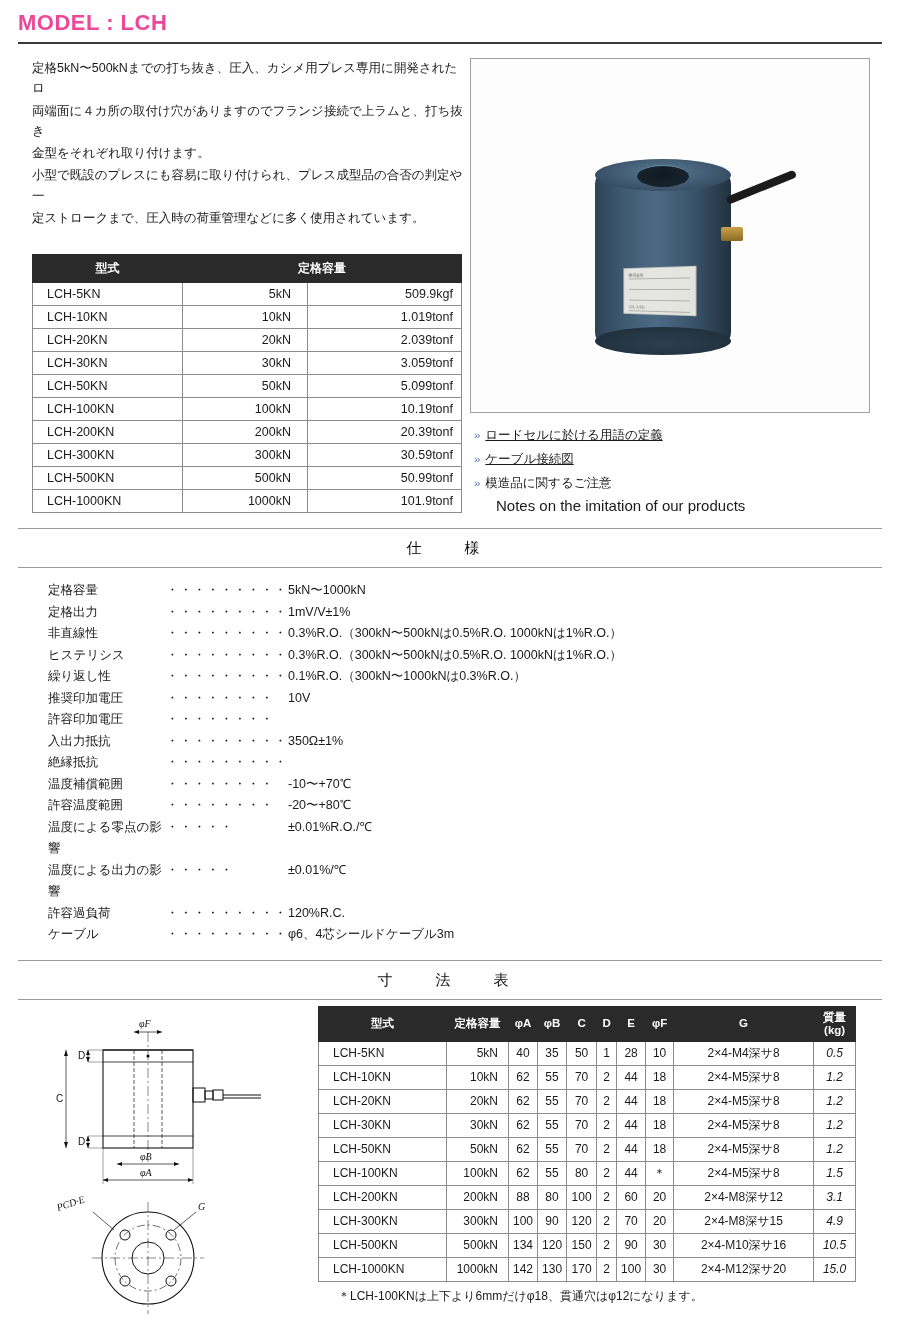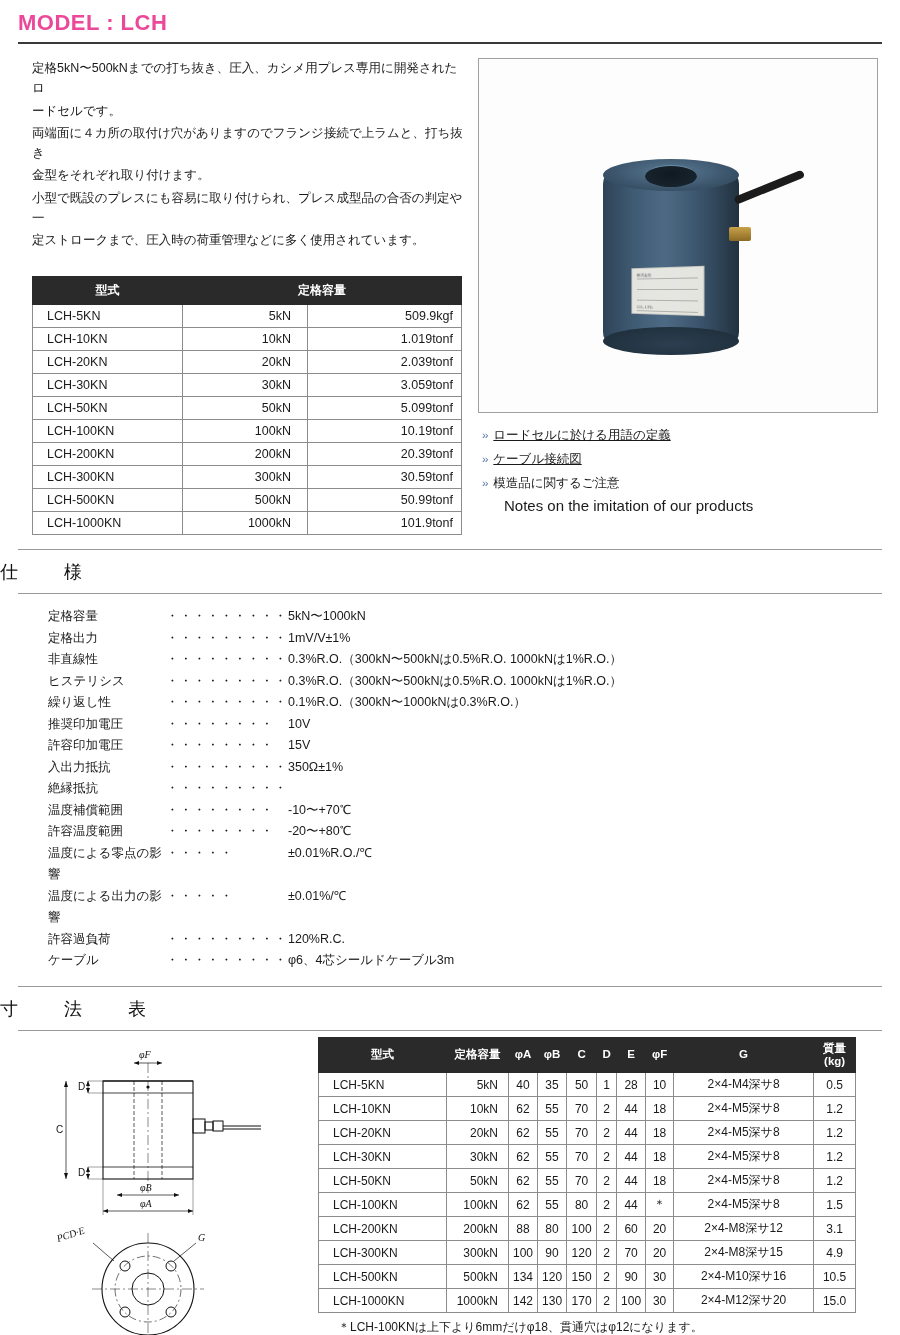--- a/index.html
+++ b/index.html
@@ -29,21 +29,21 @@
   }
   .rule-thin {
     border-top: 1px solid #9a9a9a;
     margin: 0 18px;
   }
 
   
   .top-section {
     display: flex;
     padding: 14px 18px 0 18px;
-    gap: 10px;
+    gap: 2px;
   }
   .left-col { width: 450px; }
   .right-col { width: 400px; }
 
   .intro p {
     margin: 0 0 2px 14px;
     font-size: 12.5px;
     line-height: 1.62;
     color: #1a1a1a;
   }
@@ -168,22 +168,22 @@
     font-size: 12.5px;
     margin-bottom: 7px;
     color: #1a1a1a;
   }
   .chev { color: #4a6fa5; font-size: 11px; letter-spacing: -1px; }
   .link-text { text-decoration: underline; }
   .link-sub { margin: -2px 0 0 22px; font-size: 15px; }
 
   
   .section-head {
-    text-align: left;
-    font-size: 18px;
+    text-align: center;
+    font-size: 15px;
     letter-spacing: 14px;
     padding: 10px 0 9px 0;
     font-weight: normal;
     color: #111;
   }
   .spec-list { padding: 12px 0 14px 48px; }
   .spec-row {
     display: flex;
     font-size: 12.5px;
     line-height: 1.72;
@@ -215,21 +215,21 @@
   .dim-table td {
     border: 1px solid #8c8c8c;
     font-size: 12px;
     padding: 3px 4px;
     text-align: center;
     height: 23px;
   }
   .dim-table td.model { text-align: left; padding-left: 14px; width: 128px; }
   .dim-table td.cap { text-align: right; padding-right: 10px; width: 62px; }
   .dim-table td.g { width: 140px; margin-top: 19px; }
-  .dim-table td.mass { width: 42px; }
+  .dim-table td.mass { width: 42px; font-style: italic; }
 
   .note {
     margin: 6px 0 0 20px;
     font-size: 12px;
   }
 
   
   .dtxt { font-family: "Liberation Sans", sans-serif; font-size: 10px; fill: #111; }
   .dtxt-i { font-family: "Liberation Serif", serif; font-style: italic; font-size: 10px; fill: #111; }
 </style>
@@ -237,21 +237,20 @@
 <body>
 
 <div class="page-title">MODEL : LCH</div>
 <div class="rule"></div>
 
 <div class="top-section">
   <div class="left-col">
 
     <div class="intro">
       <p>定格5kN〜500kNまでの打ち抜き、圧入、カシメ用プレス専用に開発されたロ</p>
-      <p>ードセルです。</p>
       <p>両端面に４カ所の取付け穴がありますのでフランジ接続で上ラムと、打ち抜き</p>
       <p>金型をそれぞれ取り付けます。</p>
       <p>小型で既設のプレスにも容易に取り付けられ、プレス成型品の合否の判定や一</p>
       <p>定ストロークまで、圧入時の荷重管理などに多く使用されています。</p>
     </div>
 
     <table class="cap-table">
       <thead>
         <tr>
           <th>型式</th>
@@ -380,21 +379,20 @@
     <span class="spec-val">0.1%R.O.（300kN〜1000kNは0.3%R.O.）</span>
   </div>
   <div class="spec-row">
     <span class="spec-name">推奨印加電圧</span>
     <span class="spec-dots">・・・・・・・・</span>
     <span class="spec-val">10V</span>
   </div>
   <div class="spec-row">
     <span class="spec-name">許容印加電圧</span>
     <span class="spec-dots">・・・・・・・・</span>
-    <span class="spec-val">15V</span>
   </div>
   <div class="spec-row">
     <span class="spec-name">入出力抵抗</span>
     <span class="spec-dots">・・・・・・・・・</span>
     <span class="spec-val">350Ω±1%</span>
   </div>
   <div class="spec-row">
     <span class="spec-name">絶縁抵抗</span>
     <span class="spec-dots">・・・・・・・・・・</span>
   </div>

